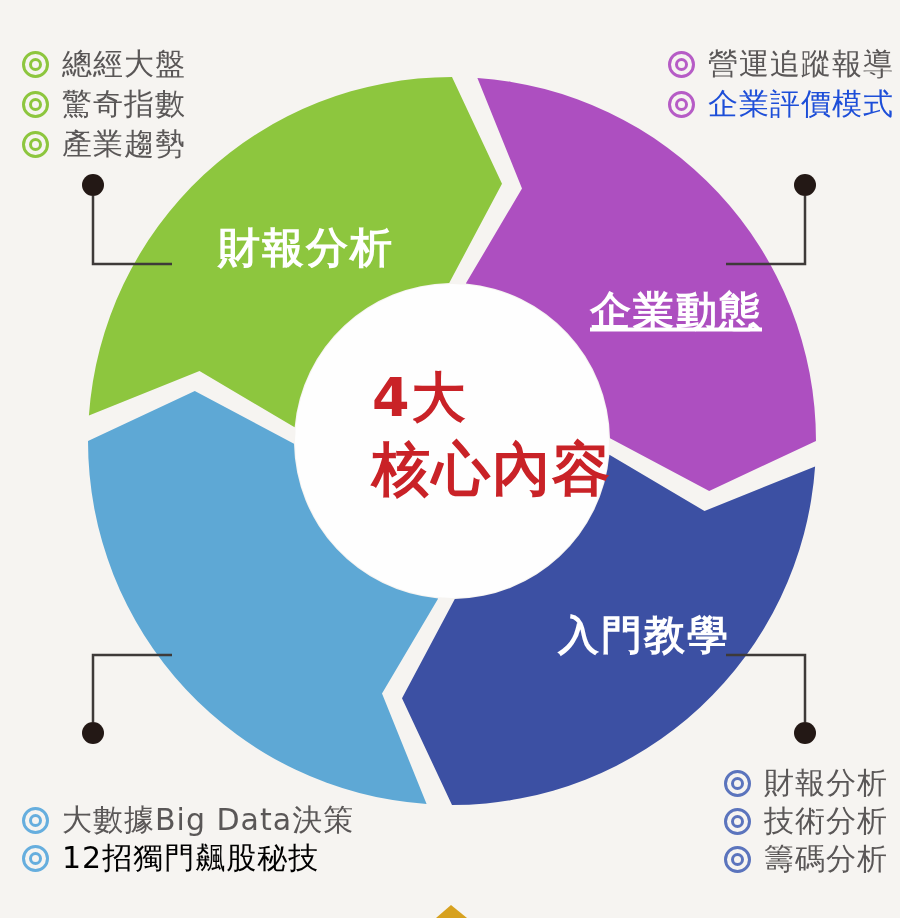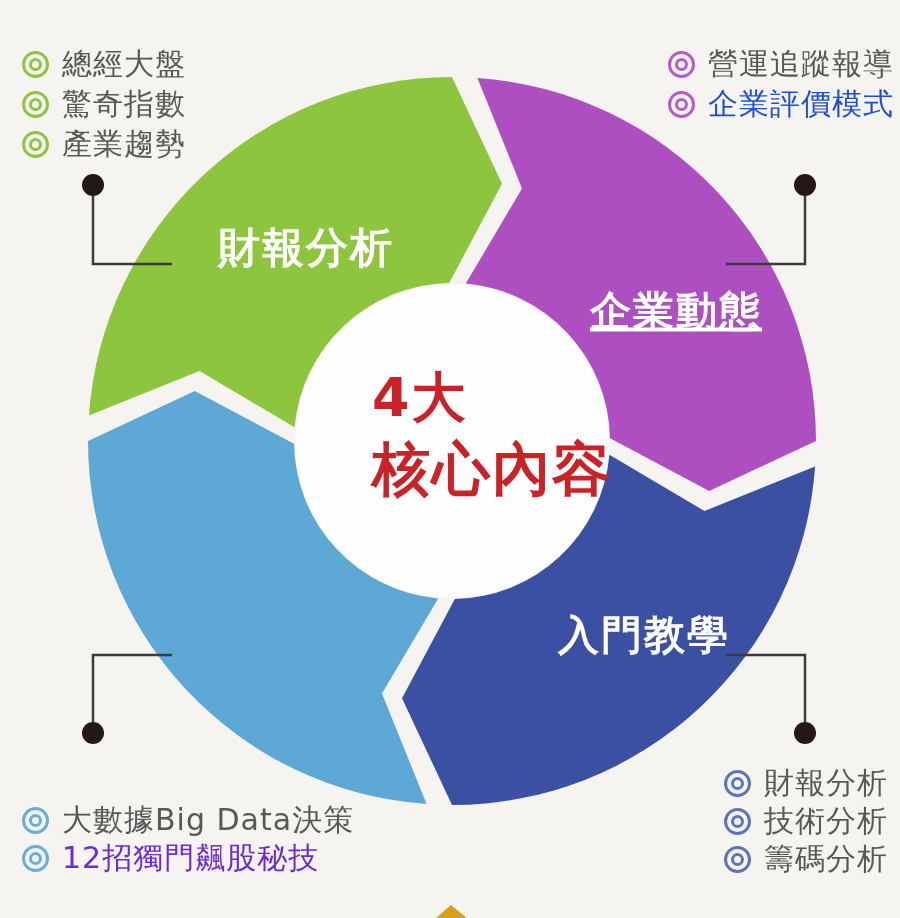--- a/index.html
+++ b/index.html
@@ -91,21 +91,21 @@
     </div>
   </div>
 
   <div class="list list-bl">
     <div class="row row-s">
       <span class="bullet" style="color: rgb(102, 174, 222);"></span>
       <span class="li-text" style="color: rgb(90, 87, 87);">大數據Big Data決策</span>
     </div>
     <div class="row row-s">
       <span class="bullet" style="color: rgb(102, 174, 222);"></span>
-      <span class="li-text" style="color: #6d28d9;">12招獨門飆股秘技</span>
+      <span class="li-text" style="color: #000000;">12招獨門飆股秘技</span>
     </div>
   </div>
 
   <div class="list list-br">
     <div class="row row-s">
       <span class="bullet" style="color: rgb(91, 116, 189);"></span>
       <span class="li-text" style="color: rgb(90, 87, 87);">財報分析</span>
     </div>
     <div class="row row-s">
       <span class="bullet" style="color: rgb(91, 116, 189);"></span>

